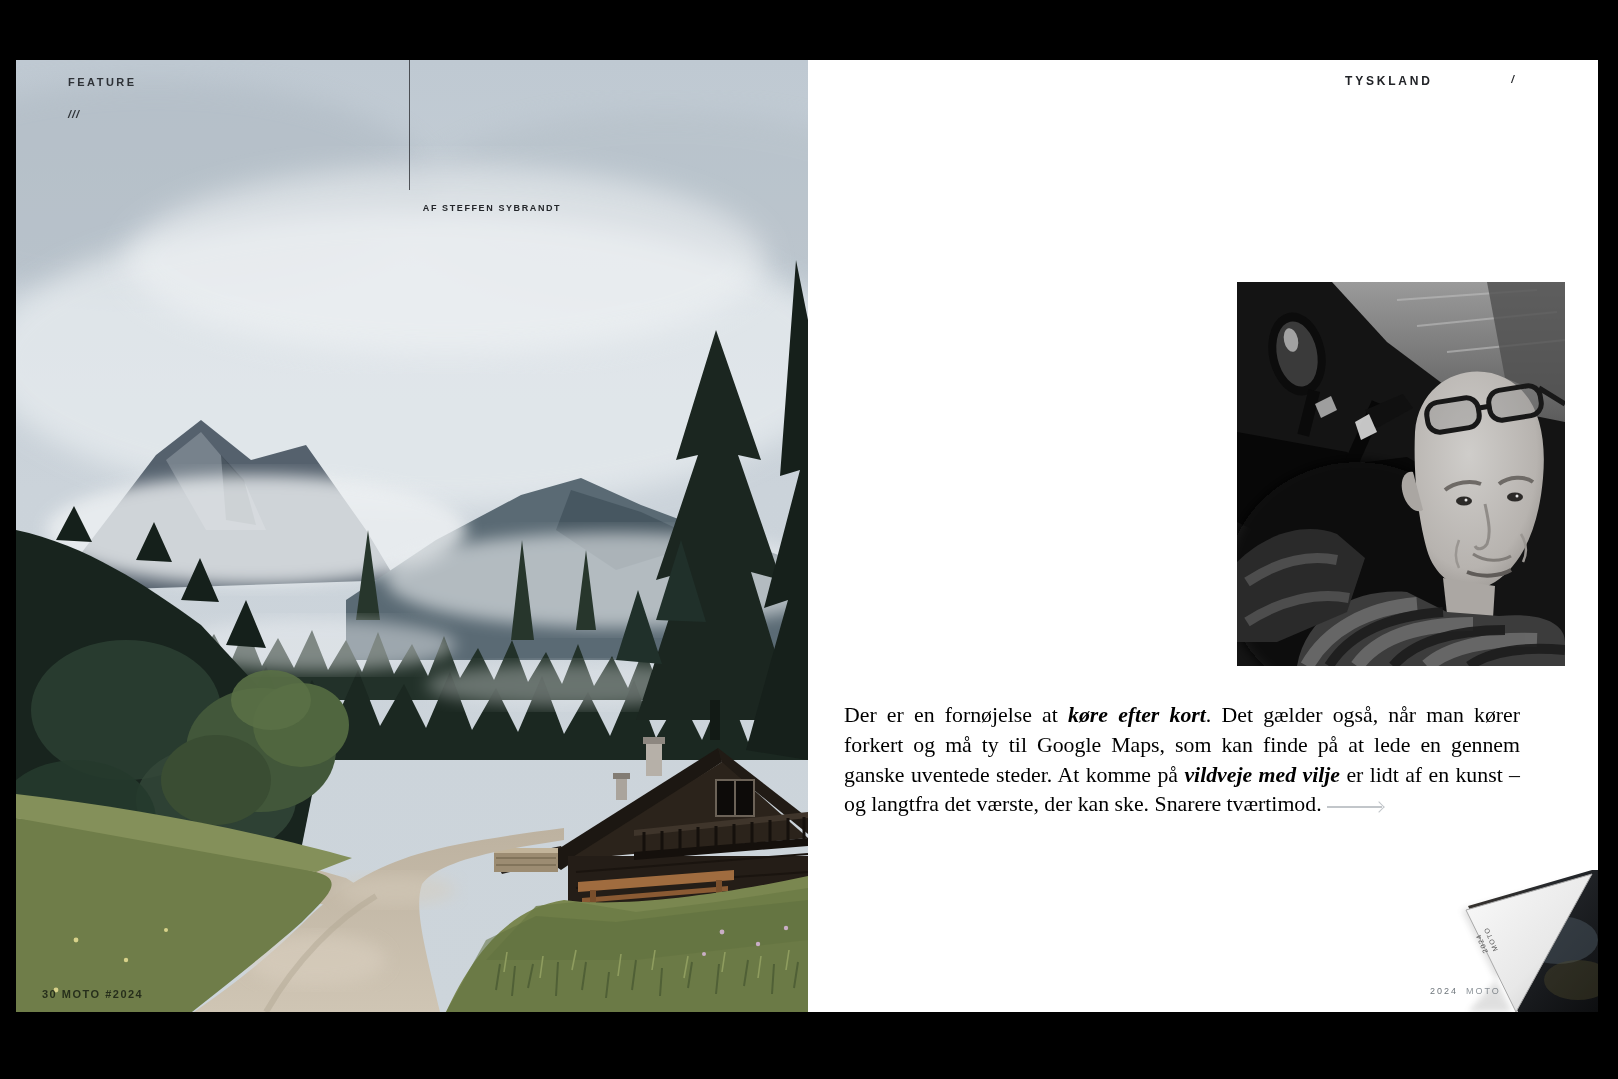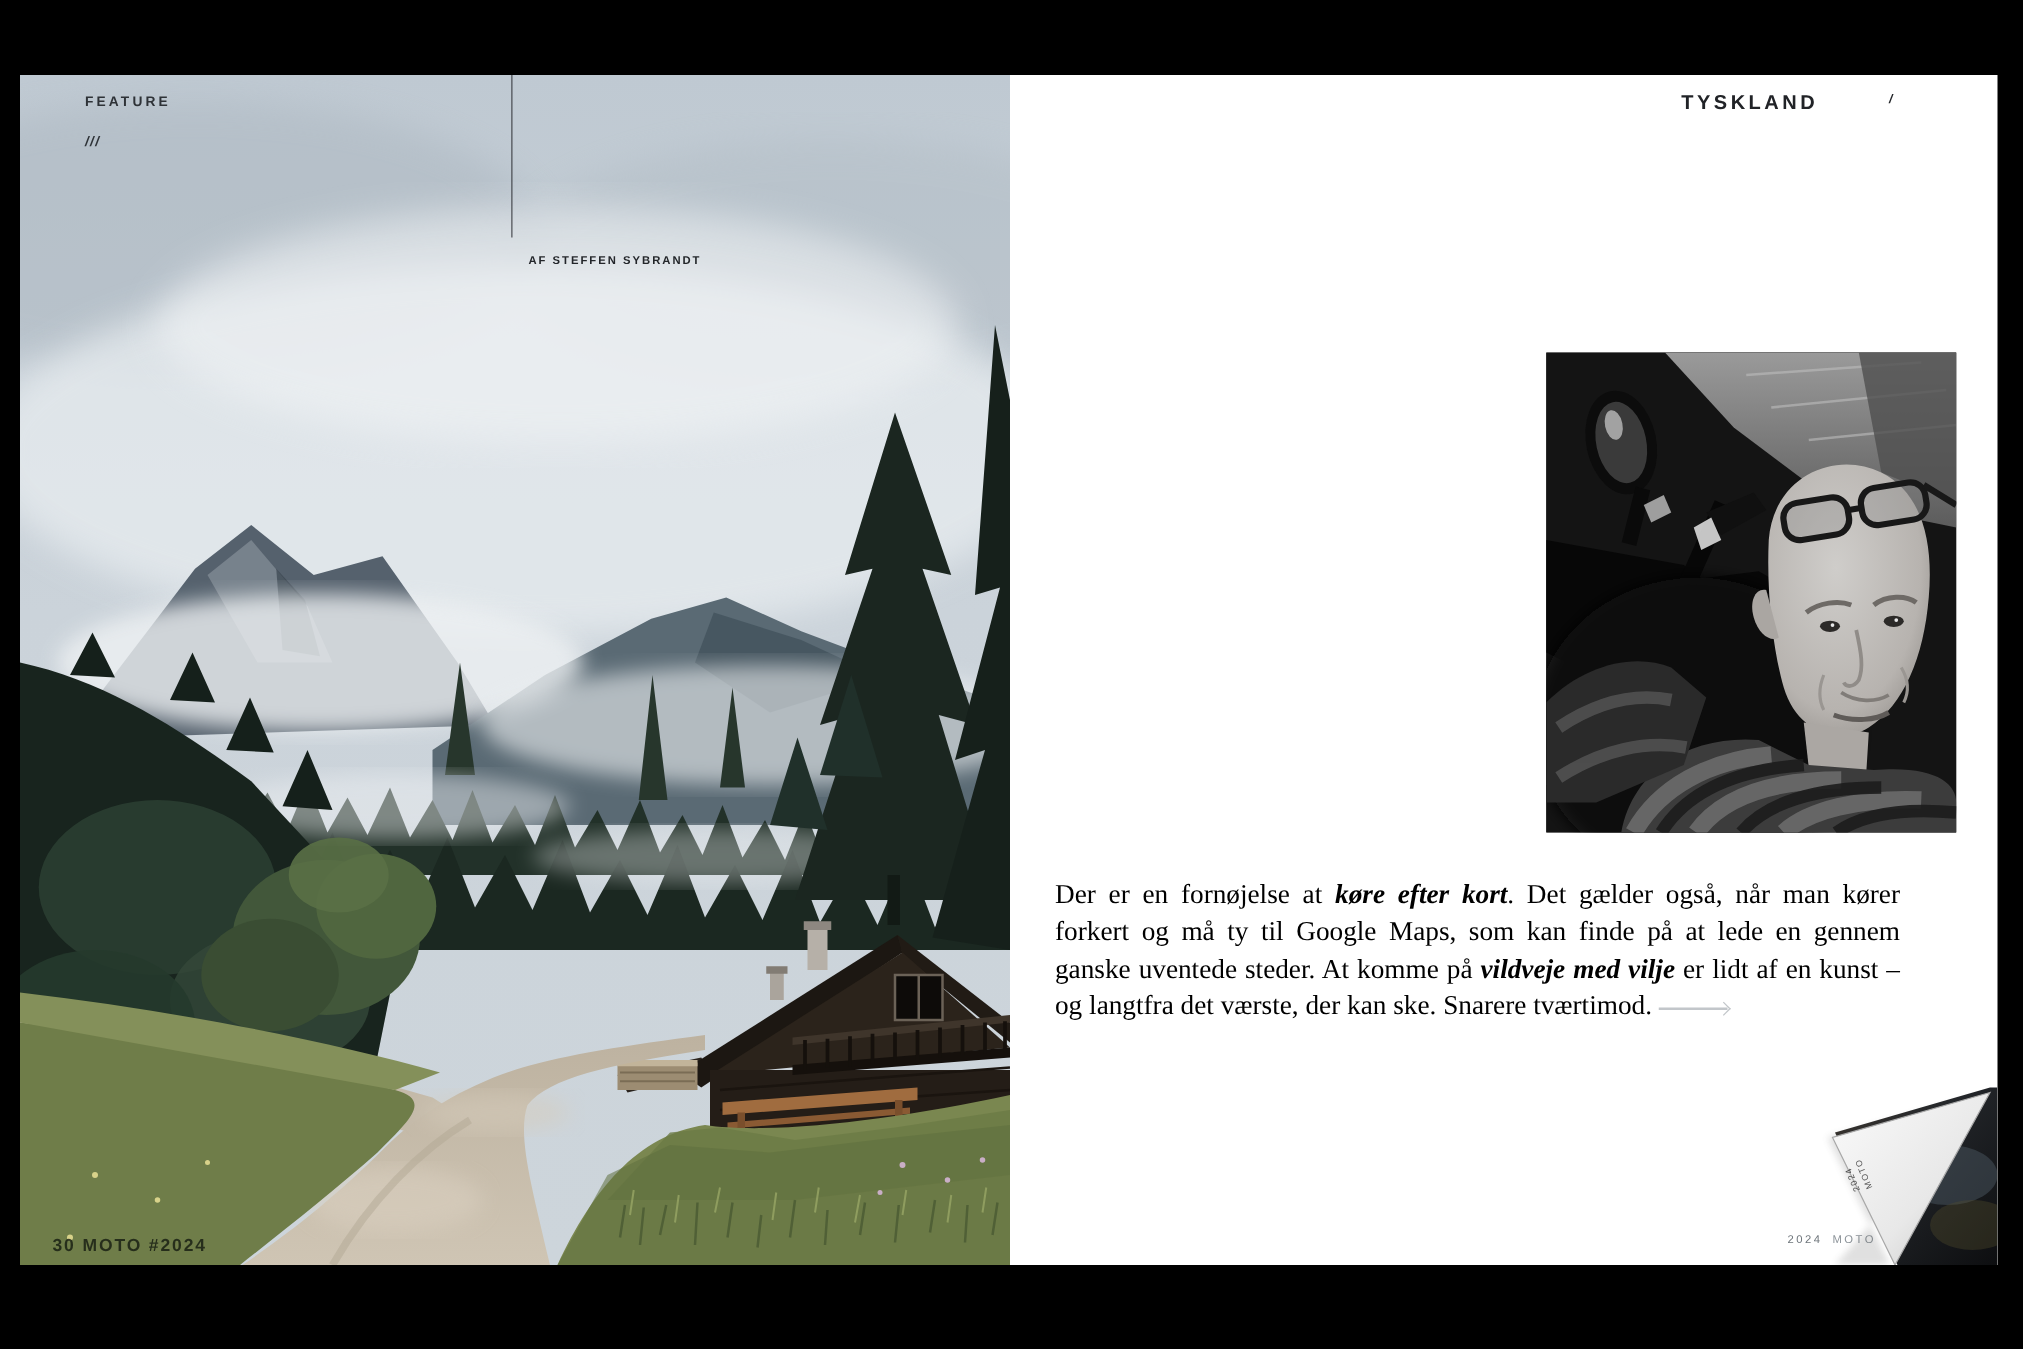--- a/index.html
+++ b/index.html
@@ -14,26 +14,26 @@
   
   .kicker{position:absolute;left:52px;top:16px;display:flex;gap:20px;align-items:baseline;
           font-size:11px;font-weight:bold;letter-spacing:2.5px;color:#2e3237;flex-direction:column;}
   .kicker .marks{font-style:italic;letter-spacing:1px;}
   .head-rule{position:absolute;left:393px;top:0;width:1px;height:130px;background:rgba(45,48,52,.8);}
   .byline{position:absolute;left:0;top:143px;width:952px;text-align:center;
           font-size:9px;font-weight:bold;letter-spacing:1.6px;color:#23262a;}
   .title{position:absolute;left:0;top:176px;width:792px;margin:0;text-align:center;
          font-family:"DejaVu Serif","Liberation Serif",serif;font-style:italic;font-weight:700;
          font-size:55px;line-height:67px;color:#17181a;letter-spacing:.5px;}
-  .folio-left{position:absolute;left:26px;top:928px;font-size:14px;font-weight:bold;
+  .folio-left{position:absolute;left:26px;top:928px;font-size:11px;font-weight:bold;
           letter-spacing:1.5px;color:#141b10;opacity:.8;}
 
   
   .rp-header{position:absolute;left:0;top:14px;width:100%;}
-  .rp-section{position:absolute;left:537px;top:0;font-size:16px;font-weight:bold;
+  .rp-section{position:absolute;left:537px;top:0;font-size:12px;font-weight:bold;
           letter-spacing:2.8px;color:#212327;}
   .rp-slash{position:absolute;right:84px;top:0;font-size:10px;font-weight:bold;
           font-style:italic;color:#212327;}
   .portrait{position:absolute;left:429px;top:222px;width:328px;height:384px;margin:0;
           background:#111;}
   .portrait svg{display:block;width:100%;height:100%;}
   .body-copy{position:absolute;left:36px;top:641px;width:676px;margin:0;
           font-family:"Liberation Serif",serif;font-size:21.8px;line-height:29.8px;
           color:#000000;text-align:justify;}
   .body-copy .bi{font-weight:bold;font-style:italic;}

